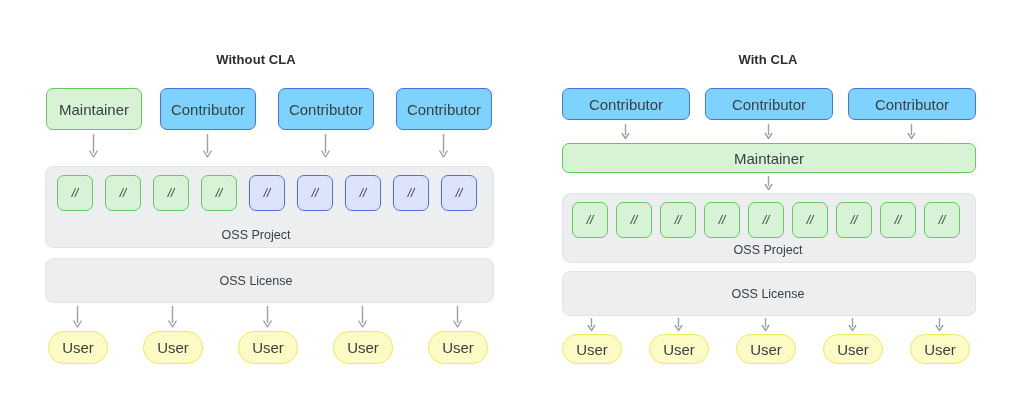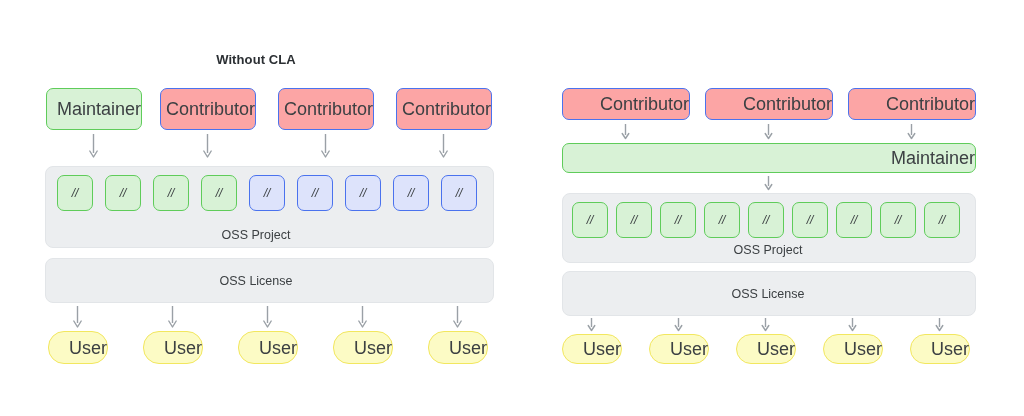--- a/index.html
+++ b/index.html
@@ -45,27 +45,27 @@
 
   
   .node {
     position: absolute;
     box-sizing: border-box;
     border-radius: 7px;
     border-width: 1.6px;
     border-style: solid;
     display: flex;
     align-items: center;
-    justify-content: flex-end;
-    font-size: 18px;
+    justify-content: center;
+    font-size: 15px;
     line-height: 1;
     white-space: nowrap;
   }
   .node.green  { background: #d8f2d6; border-color: #5fcc5a; }
-  .node.blue   { background: #fca5a5; border-color: #4a72ee; }
+  .node.blue   { background: #7dd3fc; border-color: #4a72ee; }
   .node.yellow { background: #fcfbc5; border-color: #f2e75f; border-radius: 16px; }
 
   
   .band {
     position: absolute;
     box-sizing: border-box;
     background: #eceef0;
     border: 1px solid #e2e5e8;
     border-radius: 8px;
   }
@@ -230,20 +230,21 @@
     <div class="node yellow" style="left:333px; top:331px; width:60px; height:33px;">
       <span>User</span>
     </div>
     <div class="node yellow" style="left:428px; top:331px; width:60px; height:33px;">
       <span>User</span>
     </div>
   </div>
 
   <div class="panel right">
 
+    <div class="panel-title">With CLA</div>
 
     <div class="node blue" style="left:50px;  top:88px; width:128px; height:32px;">
       <span>Contributor</span>
     </div>
     <div class="node blue" style="left:193px; top:88px; width:128px; height:32px;">
       <span>Contributor</span>
     </div>
     <div class="node blue" style="left:336px; top:88px; width:128px; height:32px;">
       <span>Contributor</span>
     </div>

